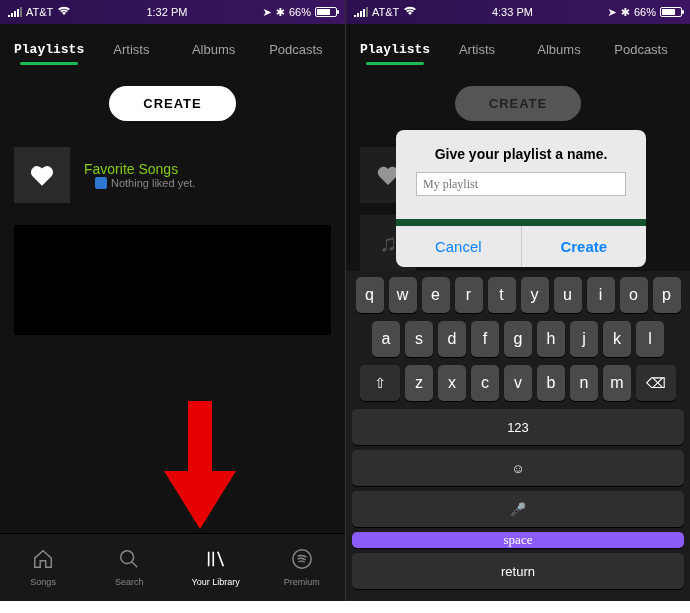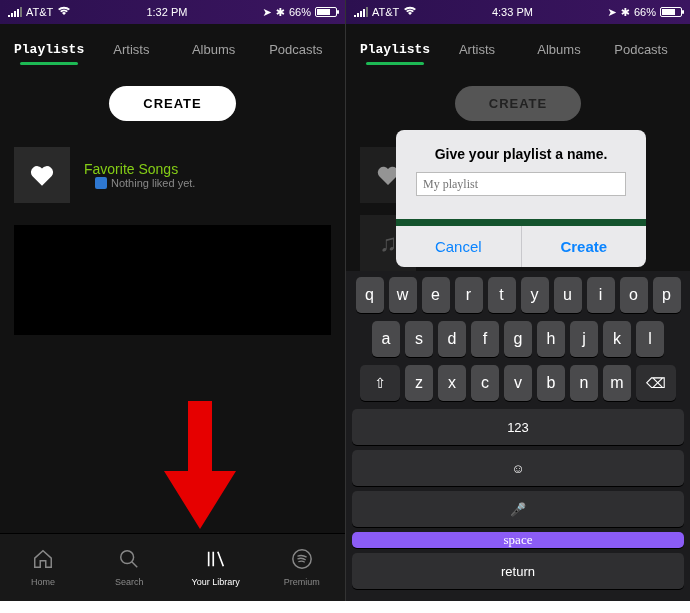--- a/index.html
+++ b/index.html
@@ -194,21 +194,21 @@
     <path d="M28 0 L52 0 L52 70 L76 70 L40 128 L4 70 L28 70 Z" fill="#e60000"></path>
   </svg>
 
   <div class="navbar">
     <div class="nav-item">
       <span class="nav-ico">
         <svg width="22" height="22" viewBox="0 0 24 24">
             <path d="M3 11 L12 3 L21 11 V21 H15 V14 H9 V21 H3 Z" fill="none" stroke="#888" stroke-width="1.6"></path>
           </svg>
       </span>
-      <span>Home</span>
+      <span>Songs</span>
     </div>
     <div class="nav-item">
       <span class="nav-ico">
         <svg width="22" height="22" viewBox="0 0 24 24">
             <circle cx="10" cy="10" r="7" fill="none" stroke="#888" stroke-width="1.6"></circle>
             <line x1="15" y1="15" x2="21" y2="21" stroke="#888" stroke-width="1.6"></line>
           </svg>
       </span>
       <span>Search</span>
     </div>

